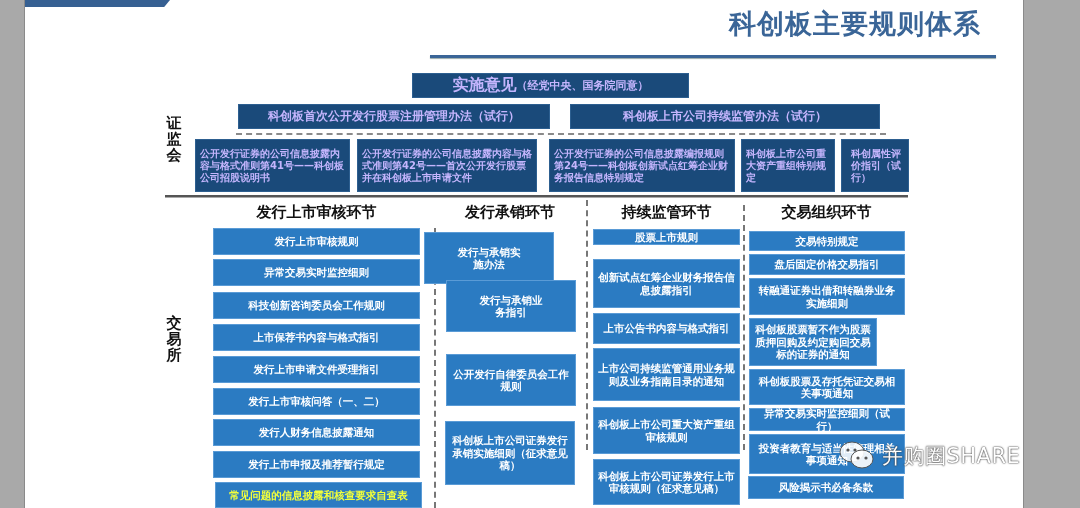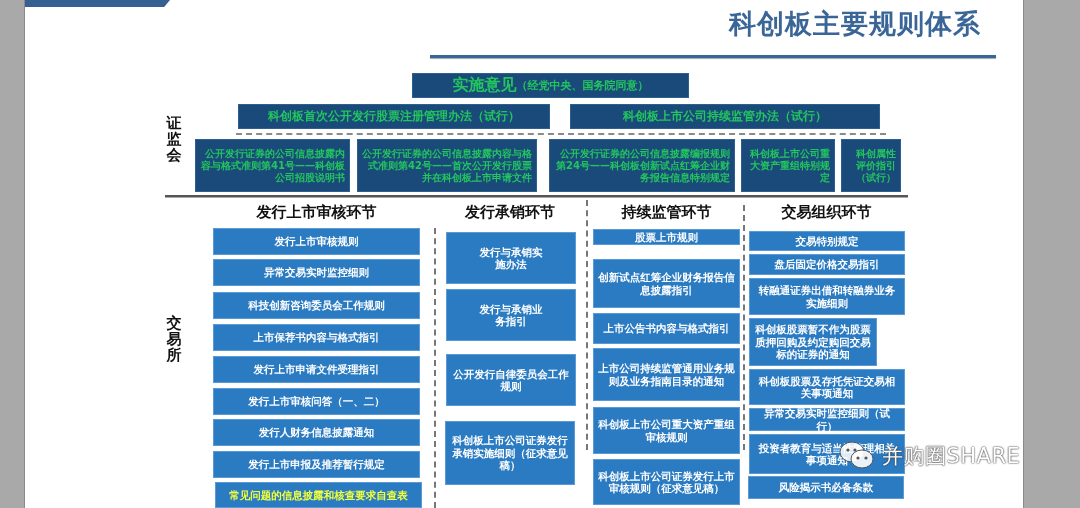--- a/index.html
+++ b/index.html
@@ -2,21 +2,21 @@
 <html><head>
 <meta charset="utf-8">
 <style>
   * { box-sizing: border-box; margin: 0; padding: 0; }
   html, body { width: 1080px; height: 508px; overflow: hidden; background: #a9a9a9; }
   body { position: relative; font-family: "DejaVu Sans", "Liberation Sans", sans-serif; }
   #slide { position: absolute; left: 24px; top: 0; width: 1000px; height: 508px; background: #ffffff; border-left: 1px solid #8a8a8a; border-right: 1px solid #8a8a8a; }
   #top-bar { position: absolute; left: 25px; top: 0; width: 145px; height: 7px; background: #366092; clip-path: polygon(0 0, 100% 0, 96% 100%, 0 100%); }
   #title { position: absolute; left: 710px; top: 6px; width: 290px; text-align: center; font-size: 27px; font-weight: bold; color: #3a6597; letter-spacing: 1px; }
   #title-rule { position: absolute; left: 430px; top: 55px; width: 566px; height: 3px; background: #3a6597; box-shadow: 0 1px 1px #9aa; }
-  .dark-box { position: absolute; background: #1a4a7a; color: #22c55e; font-weight: bold; display: flex; align-items: center; justify-content: center; text-align: right; border: 1px solid #2d5f90; }
+  .dark-box { position: absolute; background: #1a4a7a; color: #c4b5fd; font-weight: bold; display: flex; align-items: center; justify-content: center; text-align: left; border: 1px solid #2d5f90; }
   .dark-box.small { font-size: 10px; line-height: 12px; padding: 2px 4px; }
   .blue-box { position: absolute; background: #2b7bc2; color: #fff; font-weight: bold; font-size: 10.5px; line-height: 12.5px; display: flex; align-items: center; justify-content: center; text-align: center; padding: 2px 4px; border: 1px solid #5a9bd6; }
   .blue-box.yellow { color: #f3ff3a; }
   .side-label { position: absolute; font-size: 15px; font-weight: bold; color: #111; line-height: 16px; width: 18px; text-align: center; }
   .col-head { position: absolute; font-size: 15px; font-weight: bold; color: #111; text-align: center; }
   .vdash { position: absolute; width: 0; border-left: 2px dashed #777; }
   .hdash { position: absolute; height: 0; border-top: 2px dashed #8a8a8a; }
   .hrule { position: absolute; height: 3px; background: #555; border-bottom: 1px solid #aaa; }
   #watermark { position: absolute; left: 838px; top: 440px; display: flex; align-items: center; gap: 6px; }
   #wm-icon { width: 38px; height: 32px; position: relative; }
@@ -40,21 +40,21 @@
 
 <div class="dark-box" style="left:238px;top:104px;width:312px;height:25px;font-size:12px;">科创板首次公开发行股票注册管理办法（试行）</div>
 <div class="dark-box" style="left:570px;top:104px;width:310px;height:25px;font-size:12px;">科创板上市公司持续监管办法（试行）</div>
 
 <div class="hdash" style="left:236px;top:133px;width:650px;"></div>
 
 <div class="dark-box small" style="left:195px;top:139px;width:155px;height:53px;">公开发行证券的公司信息披露内容与格式准则第41号——科创板公司招股说明书</div>
 <div class="dark-box small" style="left:357px;top:139px;width:180px;height:53px;">公开发行证券的公司信息披露内容与格式准则第42号——首次公开发行股票并在科创板上市申请文件</div>
 <div class="dark-box small" style="left:549px;top:139px;width:186px;height:53px;">公开发行证券的公司信息披露编报规则第24号——科创板创新试点红筹企业财务报告信息特别规定</div>
 <div class="dark-box small" style="left:741px;top:139px;width:94px;height:53px;">科创板上市公司重大资产重组特别规定</div>
-<div class="dark-box small" style="left:841px;top:139px;width:60px;height:53px;padding-left:9px;">科创属性评价指引（试行）</div>
+<div class="dark-box small" style="left:841px;top:139px;width:68px;height:53px;padding-left:9px;">科创属性评价指引（试行）</div>
 
 <div class="hrule" style="left:165px;top:195px;width:743px;"></div>
 
 <div class="side-label" style="left:165px;top:315px;">交易所</div>
 
 <div class="col-head" style="left:213px;top:203px;width:207px;">发行上市审核环节</div>
 <div class="col-head" style="left:445px;top:203px;width:130px;">发行承销环节</div>
 <div class="col-head" style="left:593px;top:203px;width:147px;">持续监管环节</div>
 <div class="col-head" style="left:748px;top:203px;width:157px;">交易组织环节</div>
 
@@ -65,22 +65,22 @@
 <div class="blue-box" style="left:213px;top:228px;width:207px;height:27px;">发行上市审核规则</div>
 <div class="blue-box" style="left:213px;top:259px;width:207px;height:27px;">异常交易实时监控细则</div>
 <div class="blue-box" style="left:213px;top:292px;width:207px;height:27px;">科技创新咨询委员会工作规则</div>
 <div class="blue-box" style="left:213px;top:324px;width:207px;height:27px;">上市保荐书内容与格式指引</div>
 <div class="blue-box" style="left:213px;top:356px;width:207px;height:27px;">发行上市申请文件受理指引</div>
 <div class="blue-box" style="left:213px;top:388px;width:207px;height:27px;">发行上市审核问答（一、二）</div>
 <div class="blue-box" style="left:213px;top:419px;width:207px;height:27px;">发行人财务信息披露通知</div>
 <div class="blue-box" style="left:213px;top:451px;width:207px;height:27px;">发行上市申报及推荐暂行规定</div>
 <div class="blue-box yellow" style="left:215px;top:482px;width:207px;height:26px;">常见问题的信息披露和核查要求自查表</div>
 
-<div class="blue-box" style="left:446px;top:232px;width:130px;height:52px;padding:14px 30px;">发行与承销实施办法</div>
-<div class="blue-box" style="left:446px;top:289px;width:130px;height:52px;padding:2px 30px;">发行与承销业务指引</div>
+<div class="blue-box" style="left:424px;top:232px;width:130px;height:52px;padding:14px 30px;">发行与承销实施办法</div>
+<div class="blue-box" style="left:446px;top:280px;width:130px;height:52px;padding:2px 30px;">发行与承销业务指引</div>
 <div class="blue-box" style="left:446px;top:354px;width:130px;height:52px;">公开发行自律委员会工作规则</div>
 <div class="blue-box" style="left:445px;top:421px;width:130px;height:64px;">科创板上市公司证券发行承销实施细则（征求意见稿）</div>
 
 <div class="blue-box" style="left:593px;top:229px;width:147px;height:16px;">股票上市规则</div>
 <div class="blue-box" style="left:593px;top:259px;width:147px;height:49px;">创新试点红筹企业财务报告信息披露指引</div>
 <div class="blue-box" style="left:593px;top:313px;width:147px;height:31px;">上市公告书内容与格式指引</div>
 <div class="blue-box" style="left:593px;top:348px;width:147px;height:53px;">上市公司持续监管通用业务规则及业务指南目录的通知</div>
 <div class="blue-box" style="left:593px;top:407px;width:147px;height:47px;">科创板上市公司重大资产重组审核规则</div>
 <div class="blue-box" style="left:593px;top:459px;width:147px;height:46px;">科创板上市公司证券发行上市审核规则（征求意见稿）</div>
 

